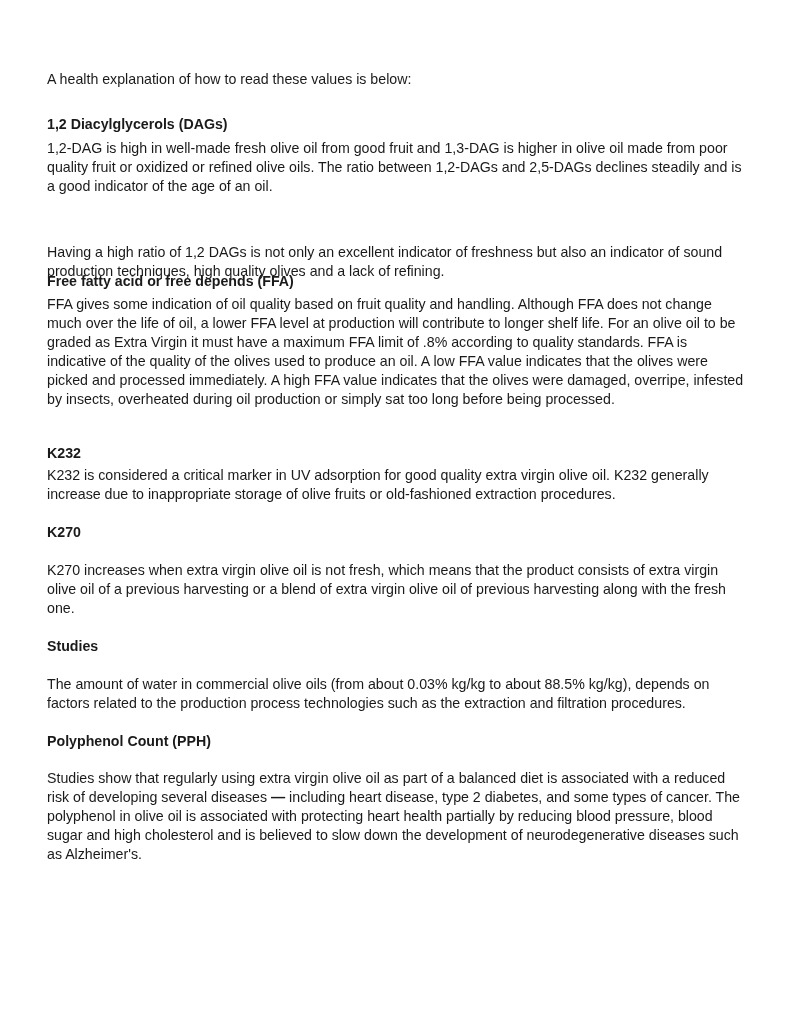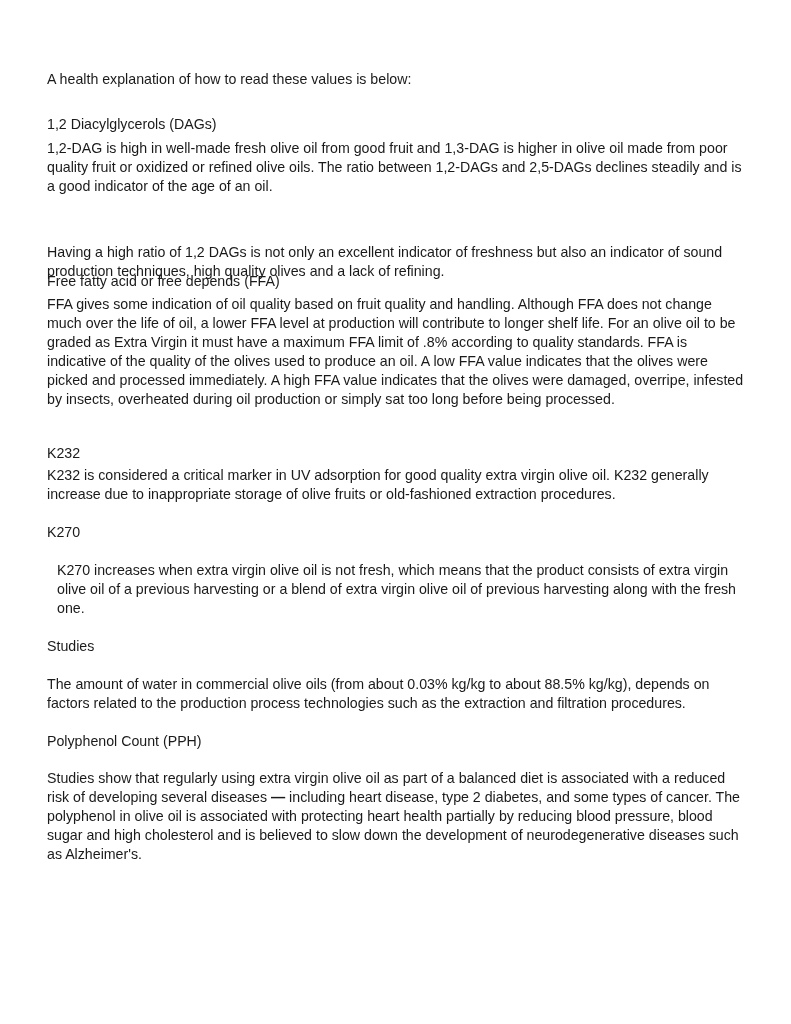--- a/index.html
+++ b/index.html
@@ -23,21 +23,21 @@
     top: 0;
     width: 700px;
   }
   .blk {
     position: absolute;
     left: 0;
     width: 700px;
     margin: 0;
   }
   .h {
-    font-weight: normal;
+    font-weight: bold;
   }
   .p {
     font-weight: normal;
   }
   .dash {
     font-weight: bold;
   }
 </style>
 </head>
 <body>
@@ -50,21 +50,21 @@
   <p class="blk p" style="top:139px;">1,2-DAG is high in well-made fresh olive oil from good fruit and 1,3-DAG is higher in olive oil made from poor quality fruit or oxidized or refined olive oils. The ratio between 1,2-DAGs and 2,5-DAGs declines steadily and is a good indicator of the age of an oil.</p>
   <p class="blk p" style="top:215px;margin-top:28px;">Having a high ratio of 1,2 DAGs is not only an excellent indicator of freshness but also an indicator of sound production techniques, high quality olives and a lack of refining.</p>
 
   <p class="blk h" style="top:272px;">Free fatty acid or free depends (FFA)</p>
   <p class="blk p" style="top:295px;">FFA gives some indication of oil quality based on fruit quality and handling. Although FFA does not change much over the life of oil, a lower FFA level at production will contribute to longer shelf life.  For an olive oil to be graded as Extra Virgin it must have a maximum FFA limit of .8% according to quality standards. FFA is indicative of the quality of the olives used to produce an oil. A low FFA value indicates that the olives were picked and processed immediately. A high FFA value indicates that the olives were damaged, overripe, infested by insects, overheated during oil production or simply sat too long before being processed.</p>
 
   <p class="blk h" style="top:444px;">K232</p>
   <p class="blk p" style="top:466px;">K232 is considered a critical marker in UV adsorption for good quality extra virgin olive oil. K232 generally increase due to inappropriate storage of olive fruits or old-fashioned extraction procedures.</p>
 
   <p class="blk h" style="top:523px;">K270</p>
-  <p class="blk p" style="top:561px;margin-left:10px;">K270 increases when extra virgin olive oil is not fresh, which means that the product consists of extra virgin olive oil of a previous harvesting or a blend of extra virgin olive oil of previous harvesting along with the fresh one.</p>
+  <p class="blk p" style="top:561px;">K270 increases when extra virgin olive oil is not fresh, which means that the product consists of extra virgin olive oil of a previous harvesting or a blend of extra virgin olive oil of previous harvesting along with the fresh one.</p>
 
   <p class="blk h" style="top:637px;">Studies</p>
   <p class="blk p" style="top:675px;">The amount of water in commercial olive oils (from about 0.03% kg/kg to about 88.5% kg/kg), depends on factors related to the production process technologies such as the extraction and filtration procedures.</p>
 
   <p class="blk h" style="top:732px;">Polyphenol Count (PPH)</p>
   <p class="blk p" style="top:769px;"><span>Studies show that regularly using extra virgin olive oil as part of a balanced diet is associated with a reduced risk of developing several diseases </span><span class="dash">—</span><span> including heart disease, type 2 diabetes, and some types of cancer. The polyphenol in olive oil is associated with protecting heart health partially by reducing blood pressure, blood sugar and high cholesterol and is believed to slow down the development of neurodegenerative diseases such as Alzheimer's.</span></p>
 
 </div>
 
 </body></html>

